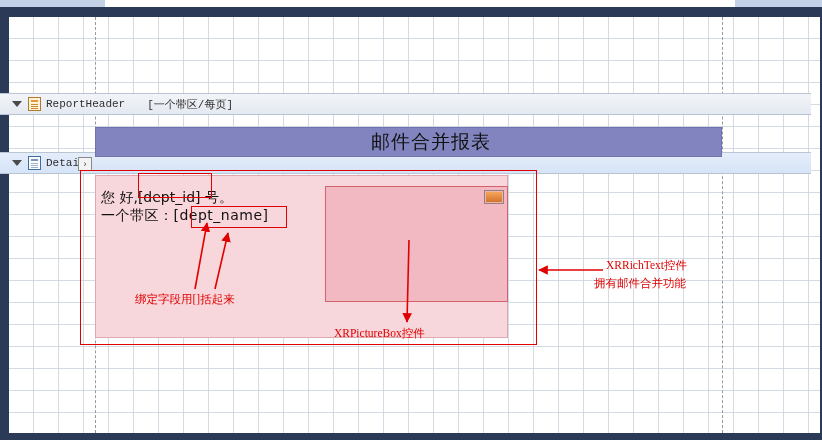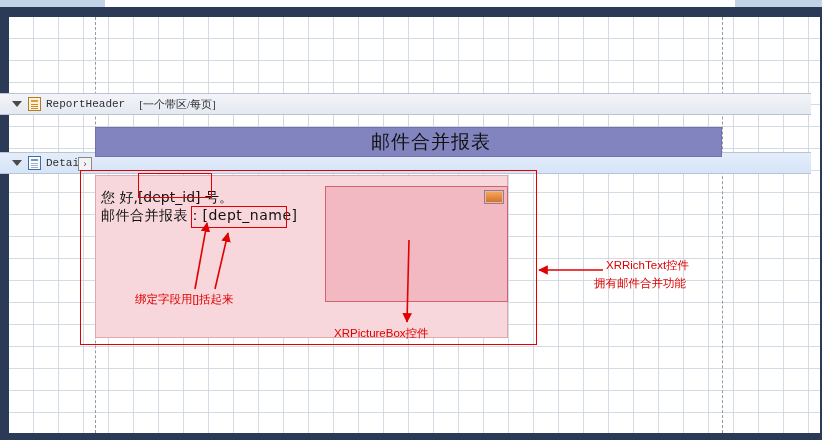--- a/index.html
+++ b/index.html
@@ -44,21 +44,21 @@
   .band-caret{width:0;height:0;border-left:5px solid transparent;border-right:5px solid transparent;
               border-top:6px solid #4a4a4a;margin-right:1px;}
   .band-ico{width:13px;height:14px;border:1px solid #3b6ea5;background:#fdfdff;position:relative;box-sizing:border-box;}
   .band-ico:before{content:"";position:absolute;left:2px;top:2px;right:2px;height:2px;background:#7a93b8;}
   .band-ico:after{content:"";position:absolute;left:2px;top:6px;right:2px;height:5px;
                   background:repeating-linear-gradient(#9fb2cc 0 1px,transparent 1px 2px);}
   .band-ico.hdr{background:#fff2d6;border-color:#b07a2a;}
   .band-ico.hdr:before{background:#e09a3c;}
   .band-ico.hdr:after{background:repeating-linear-gradient(#c98a38 0 1px,transparent 1px 2px);}
   .band-label{font-family:"Liberation Mono","DejaVu Sans Mono",monospace;font-size:11px;color:#2f2f2f;white-space:nowrap;}
-  .band-sub{font-family:Liberation Serif, serif;font-size:11px;color:#2f2f2f;white-space:nowrap;margin-left:9px;}
+  .band-sub{font-family:Liberation Mono, monospace;font-size:11px;color:#2f2f2f;white-space:nowrap;margin-left:17px;}
 
   #reportHeaderBand{top:93px;}
   #detailBand{top:152px;}
 
   
   .smarttag{position:absolute;left:78px;top:157px;width:14px;height:14px;
             background:#f3f3f3;border:1px solid #8a8a8a;box-sizing:border-box;
             font-size:9px;line-height:12px;text-align:center;color:#333;}
 
   
@@ -81,21 +81,21 @@
   .pic-smart i{display:block;width:100%;height:100%;
                background:linear-gradient(#f5a55c,#d2732b);}
 
   
   .annrect{position:absolute;border:1.5px solid #e00000;box-sizing:border-box;}
   #annOuter{left:80px;top:170px;width:457px;height:175px;}
   #annDeptId{left:138px;top:173px;width:74px;height:25px;}
   #annDeptName{left:191px;top:206px;width:96px;height:22px;}
 
   
-  .ann-label{position:absolute;font-family:Liberation Sans, sans-serif;
+  .ann-label{position:absolute;font-family:Liberation Serif, serif;
              font-size:11.5px;color:#e00000;white-space:nowrap;}
   #lblBind{left:135px;top:292px;}
   #lblPic{left:334px;top:326px;}
   #lblRich1{left:606px;top:258px;}
   #lblRich2{left:594px;top:276px;}
 
   svg.arrows{position:absolute;left:0;top:0;width:811px;height:416px;pointer-events:none;}
 </style>
 </head>
 <body>
@@ -128,21 +128,21 @@
   </div>
   <div class="smarttag">›</div>
 
   <div class="title-bar">
     <span class="title-text">邮件合并报表</span>
   </div>
 
   <div class="richtext"></div>
   <div class="rt-text">
     <div>您 好,[dept_id] 号。</div>
-    <div class="rt-l2">邮件合并报表：[dept_name]</div>
+    <div class="rt-l2">一个带区：[dept_name]</div>
   </div>
 
   <div class="picbox">
     <span class="pic-smart">
         <i></i>
       </span>
   </div>
 
   <div class="annrect" id="annOuter"></div>
   <div class="annrect" id="annDeptId"></div>

